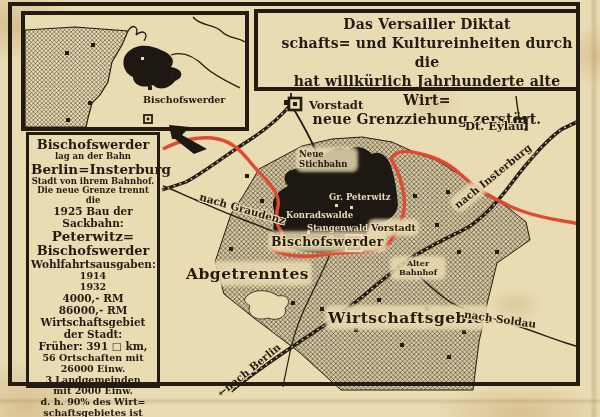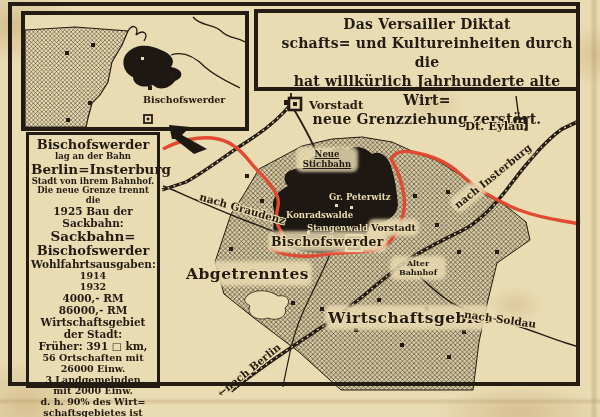--- a/index.html
+++ b/index.html
@@ -131,21 +131,21 @@
     <g transform="translate(354,243)">
       <rect x="-7.5" y="-7.5" width="15" height="15" fill="#e9dbb2" stroke="#e9dbb2" stroke-width="3"></rect>
       <rect x="-5.5" y="-5.5" width="11" height="11" fill="#e9dbb2" stroke="#241c12" stroke-width="2.4"></rect>
       <rect x="-2" y="-2" width="4" height="4" fill="#241c12"></rect>
     </g>
   </svg>
 
   <div class="lbl halo" style="left:309px;top:98px;font-size:11.5px;">Vorstadt</div>
   <div class="lbl halo" style="left:465px;top:119px;font-size:11.5px;">Dt. Eylau</div>
 
-  <div class="lbl patch" style="left:299px;top:150px;width:56px;text-align:center;font-size:8.5px;line-height:9.5px;text-decoration:underline;">
+  <div class="lbl patch" style="left:299px;top:150px;width:56px;text-align:left;font-size:8.5px;line-height:9.5px;">
     <div>Neue</div>
     <div>Stichbahn</div>
   </div>
 
   <div class="lbl onblack" style="left:329px;top:192px;font-size:8.5px;">Gr. Peterwitz</div>
   <div class="lbl onblack" style="left:286px;top:210px;font-size:8.5px;">Konradswalde</div>
   <div class="lbl onblack" style="left:307px;top:223px;font-size:8.5px;">Stangenwalde</div>
   <div class="lbl onblack" style="left:329px;top:232px;font-size:7px;">n</div>
 
   <div class="lbl halo patch" style="left:271px;top:234px;font-size:12.5px;letter-spacing:.3px;">Bischofswerder</div>
@@ -209,21 +209,21 @@
     <div>neue Grenzziehung zerstört.</div>
   </div>
 
   <div id="sidebar" class="box">
     <div class="s-lg">Bischofswerder</div>
     <div class="s-xs">lag an der Bahn</div>
     <div class="s-xl">Berlin=Insterburg</div>
     <div class="s-xs">Stadt von ihrem Bahnhof.</div>
     <div class="s-xs">Die neue Grenze trennt die</div>
     <div class="s-md">1925 Bau der Sackbahn:</div>
-    <div class="s-xl">Sackbahn=</div>
+    <div class="s-xl">Peterwitz=</div>
     <div class="s-lg">Bischofswerder</div>
     <div class="s-md">Wohlfahrtsausgaben:</div>
     <div class="s-sm row2">
       <span>1914</span>
       <span>1932</span>
     </div>
     <div class="s-md row2">
       <span>4000,- RM</span>
       <span>86000,- RM</span>
     </div>

